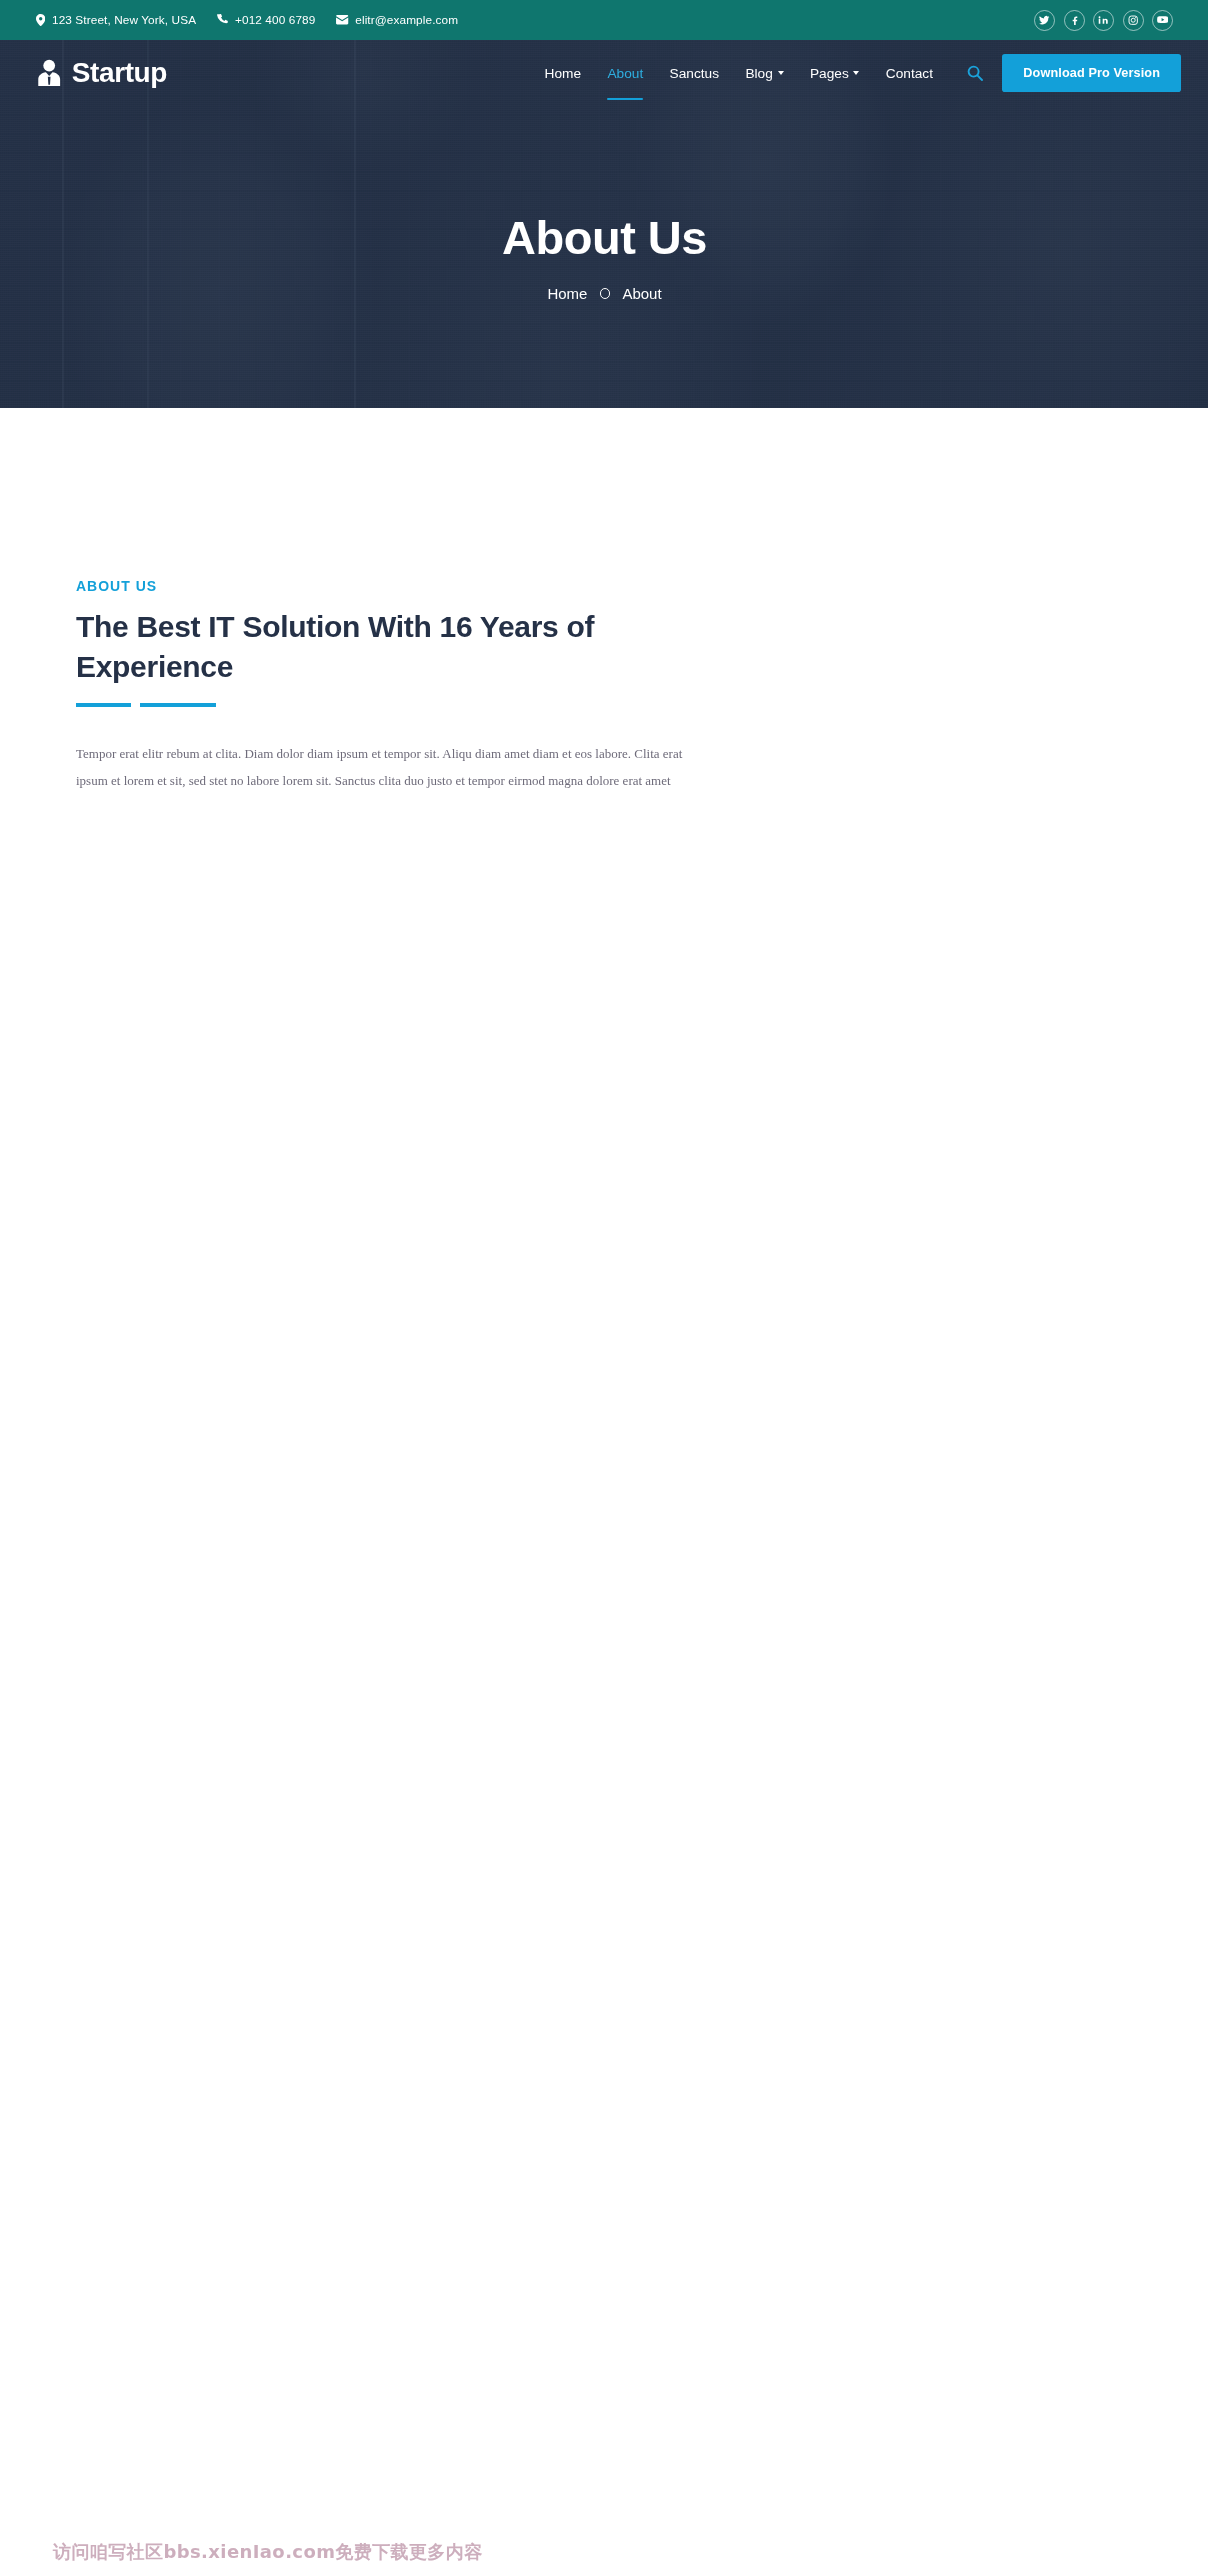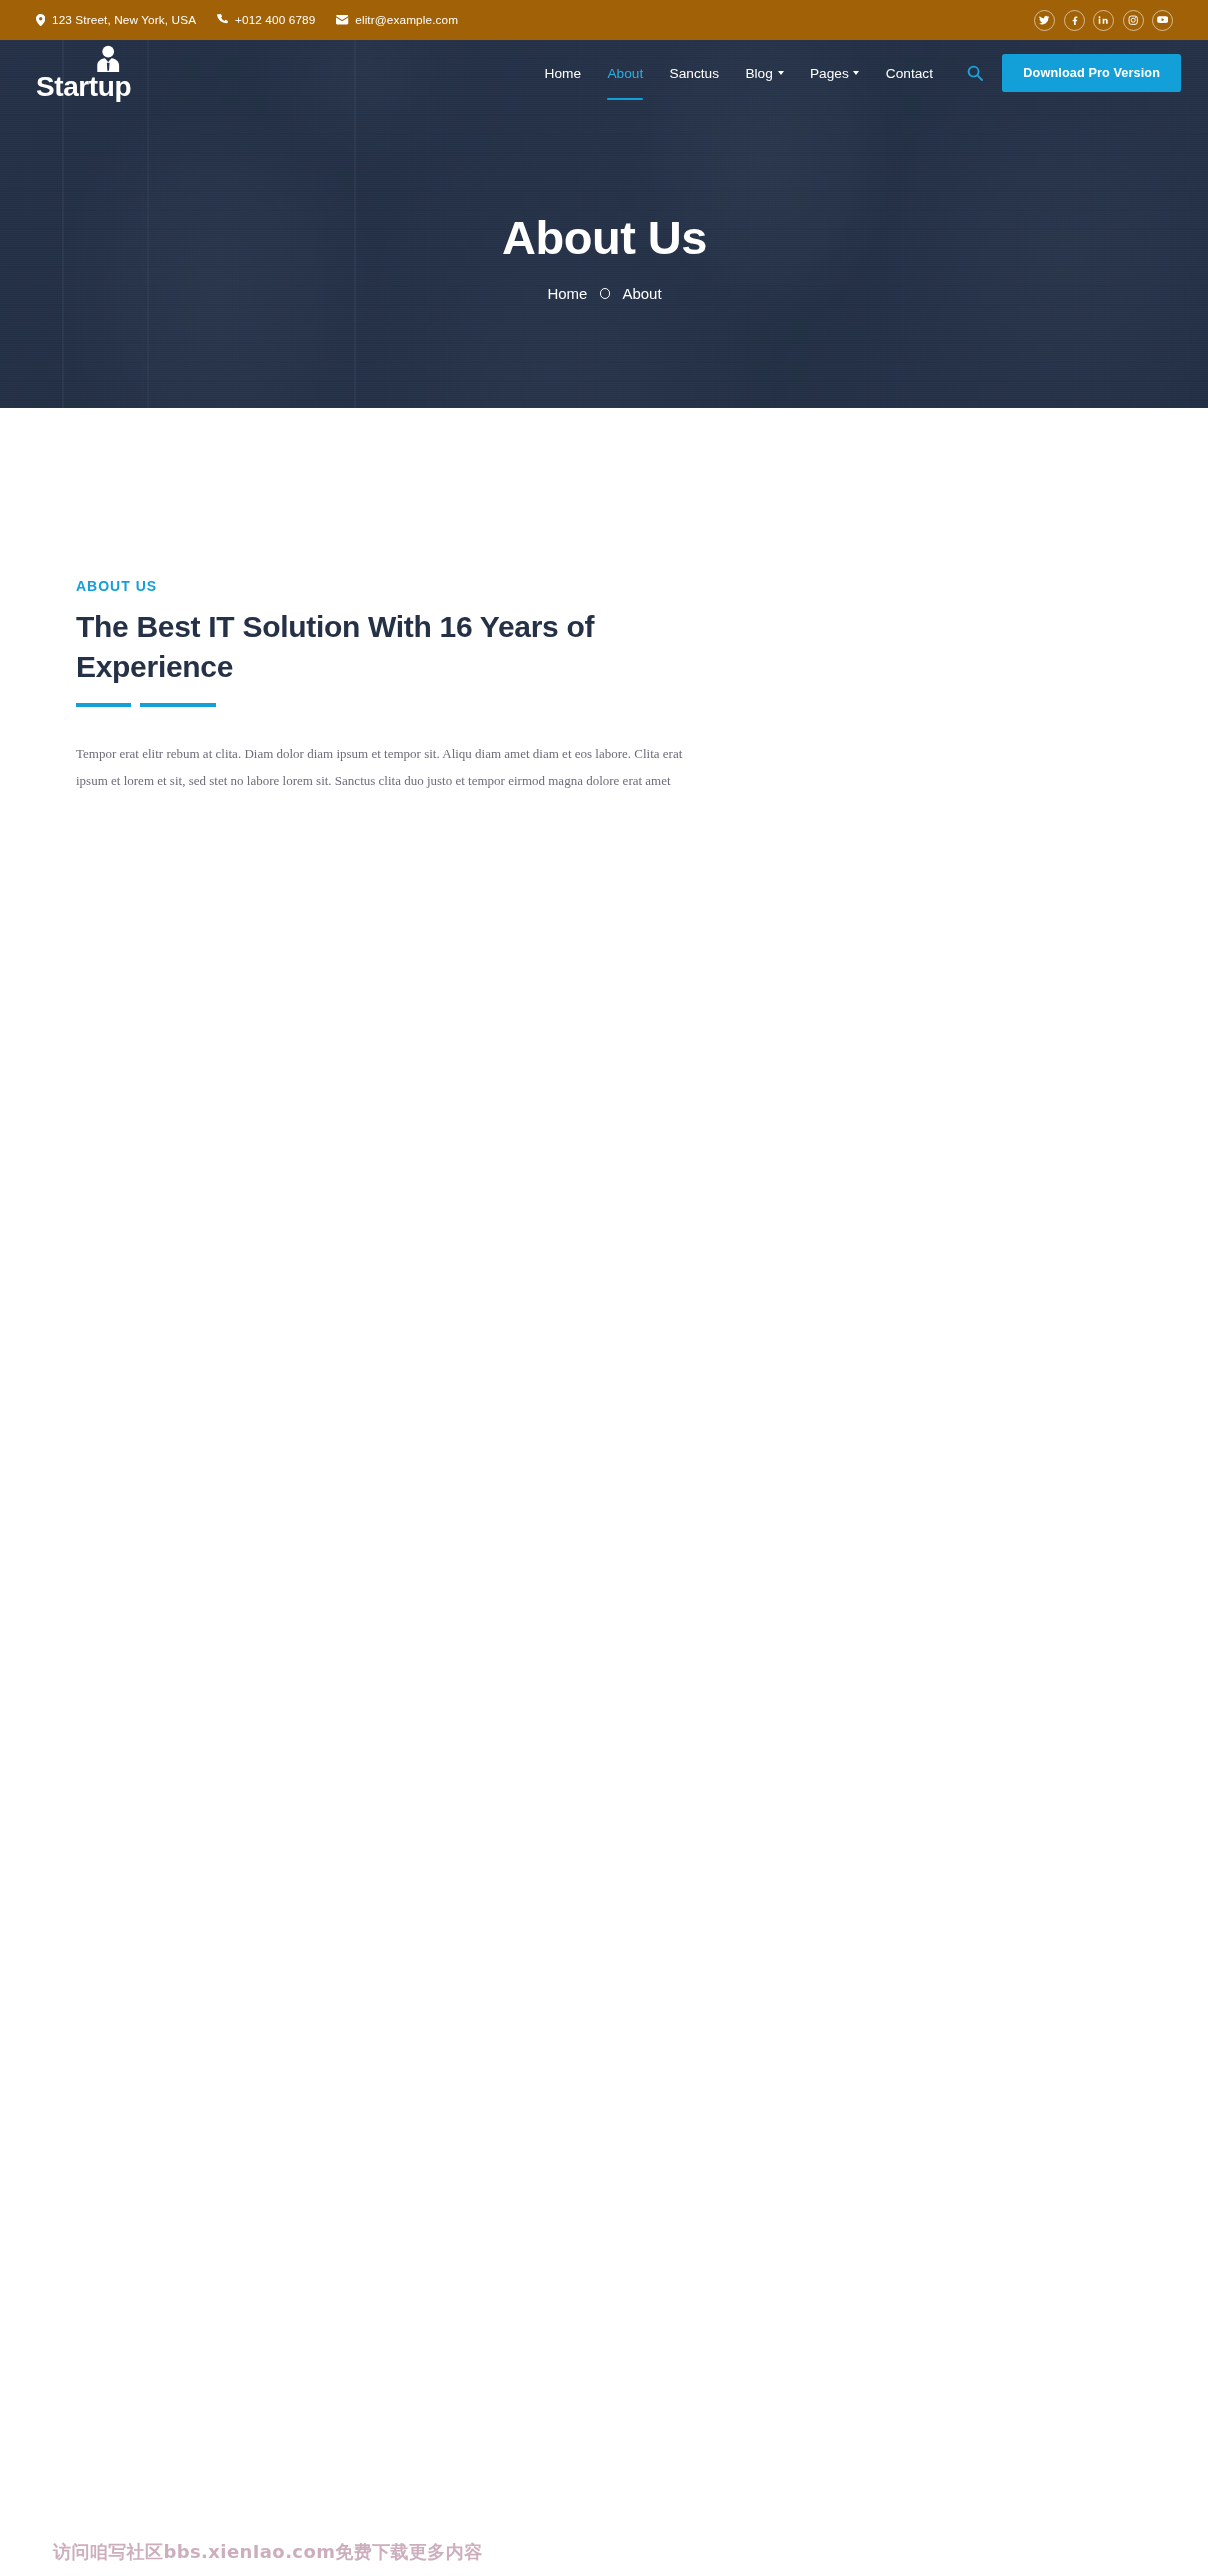--- a/index.html
+++ b/index.html
@@ -6,21 +6,21 @@
   html, body {
     width:1209px;
     background:#ffffff;
     font-family:"Liberation Sans", sans-serif;
   }
   body { position:relative; width:1209px; height:2576px; overflow:hidden; }
 
   
   .topbar {
     position:absolute; left:0; top:0; width:1209px; height:40px;
-    background:#a16207;
+    background:#0f766e;
     display:flex; align-items:center;
     z-index:30;
   }
   .topbar-left { display:flex; align-items:center; padding-left:36px; gap:0; }
   .tb-item { display:flex; align-items:center; color:#ffffff; font-size:11.8px; letter-spacing:0.1px; }
   .tb-item + .tb-item { margin-left:21px; }
   .tb-ico { display:inline-flex; align-items:center; justify-content:center; margin-right:6.6px; }
   .tb-ico svg { display:block; }
   .topbar-right { margin-left:auto; display:flex; align-items:center; gap:8.5px; padding-right:36px; }
   .soc {
@@ -63,21 +63,21 @@
       linear-gradient(90deg, transparent 0 147px, rgba(160,175,200,.4) 147px 149px, transparent 149px 100%),
       linear-gradient(90deg, transparent 0 354px, rgba(170,185,210,.45) 354px 356px, transparent 356px 100%);
   }
   .hero-scrim { position:absolute; inset:0; background:rgba(30,42,62,.34); }
 
   
   .navbar {
     position:absolute; left:0; top:40px; width:1209px; height:66px;
     display:flex; align-items:center; z-index:25;
   }
-  .brand { display:flex; align-items:flex-end; padding-left:36px; text-decoration:none;flex-direction:column; }
+  .brand { display:flex; align-items:center; padding-left:36px; text-decoration:none; }
   .brand-ico { margin-right:9.4px; display:flex; align-items:center; }
   .brand-ico svg { display:block; }
   .brand-text {
     color:#ffffff; font-size:28px; font-weight:700; letter-spacing:-0.4px; line-height:1;
   }
   .nav-menu { margin-left:auto; display:flex; align-items:center; gap:0; }
   .nav-link {
     position:relative; color:#ffffff; font-size:13.7px; text-decoration:none;
     padding:24.6px 13.2px; display:inline-flex; align-items:center; white-space:nowrap;
   }

